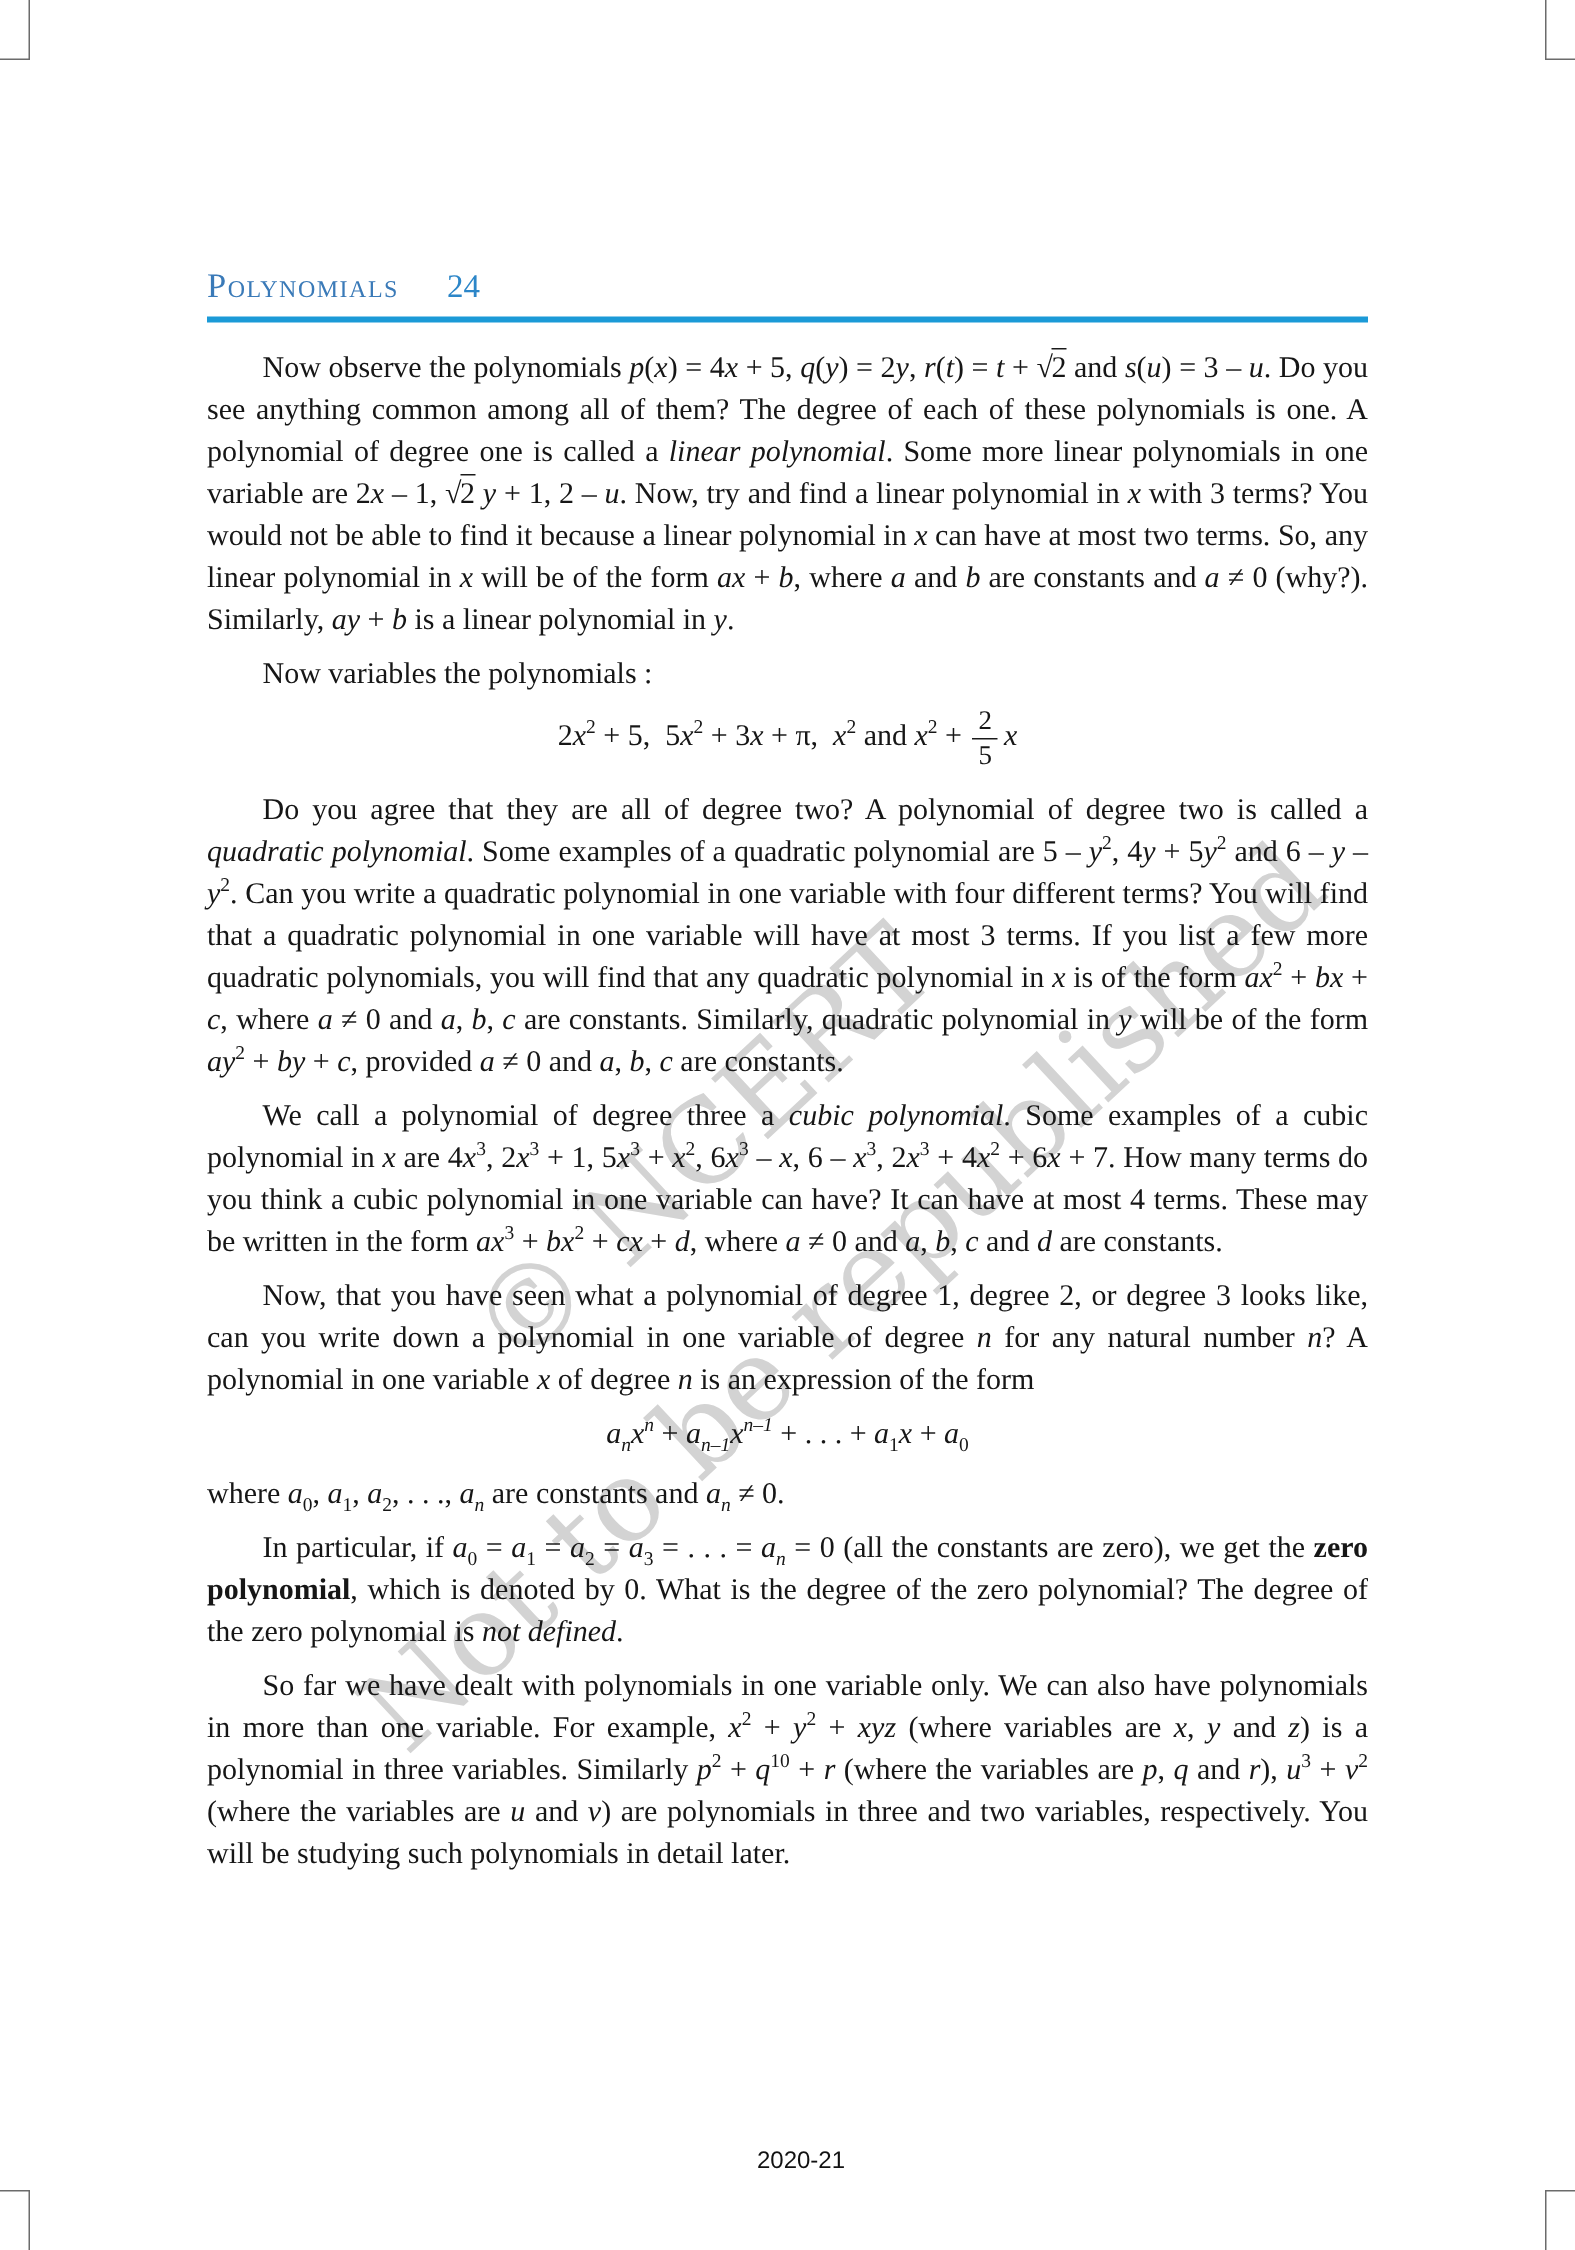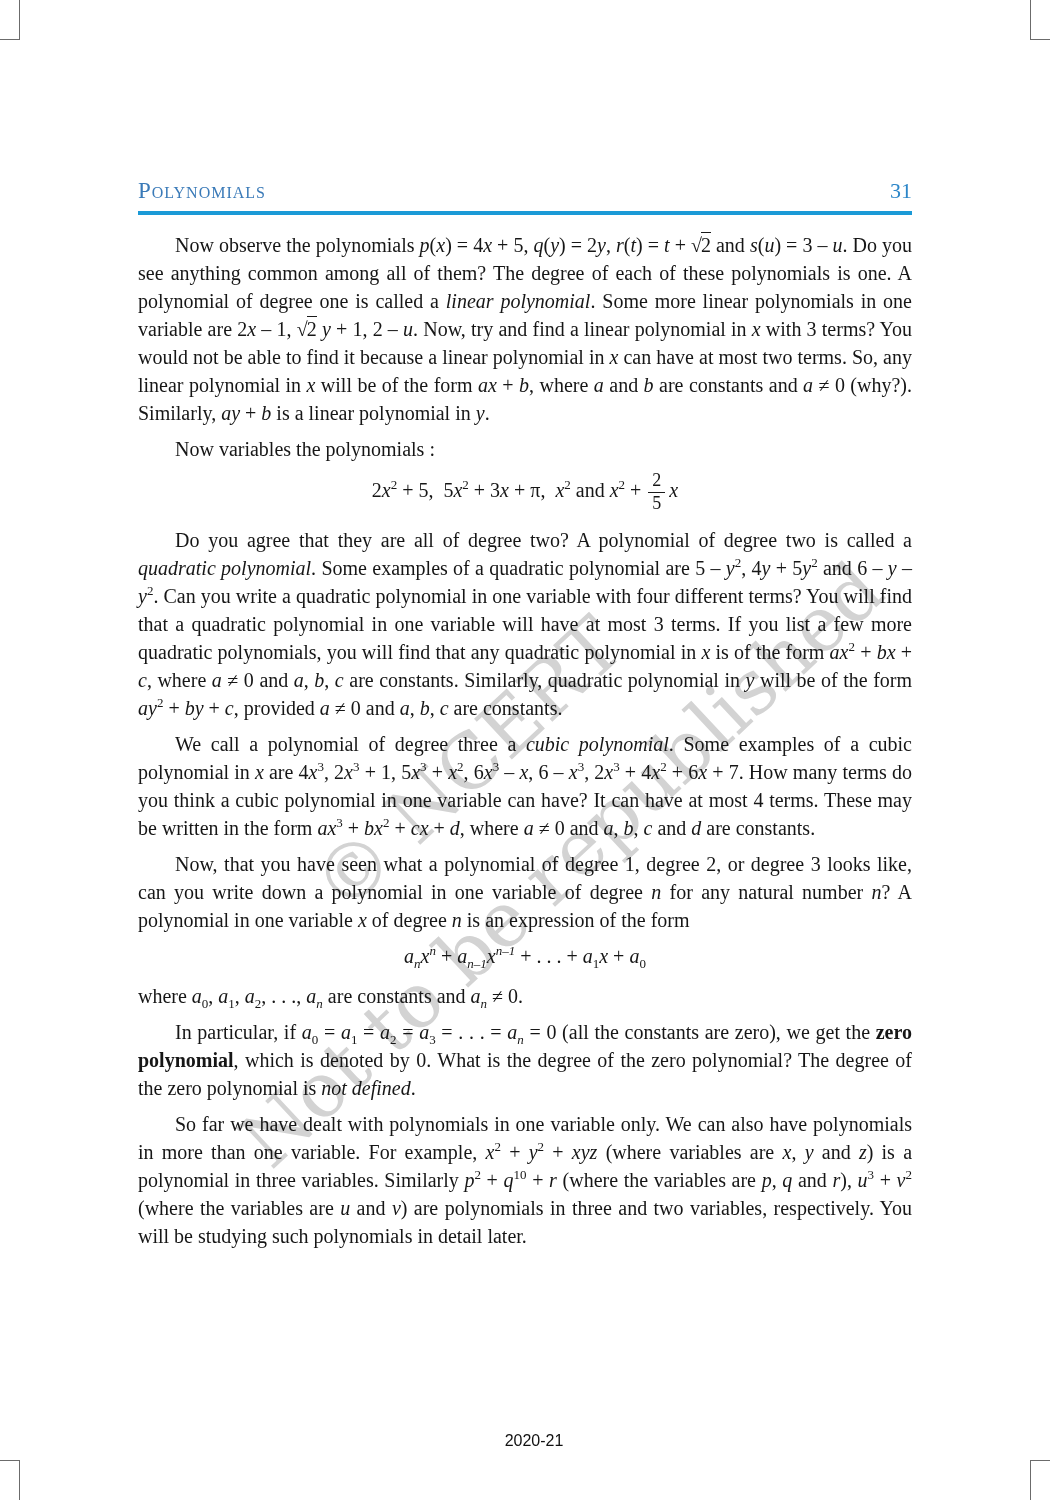--- a/index.html
+++ b/index.html
@@ -19,21 +19,21 @@
 
   
   .watermark{position:absolute;left:515px;top:815px;z-index:0;
              transform:translate(-50%,-50%) rotate(-43deg);
              text-align:center;white-space:nowrap;color:#d3d3d3;
              font-size:76px;line-height:1.8;font-family:"DejaVu Serif",serif;}
 
   header,main,footer{position:relative;z-index:1;}
 
   header{margin:178px 138px 0;}
-  .hrow{display:flex;justify-content:space-between;align-items:baseline;}
+  .hrow{display:flex;align-items:baseline;gap:32px;}
   .running-head{font-variant:small-caps;font-size:23px;letter-spacing:1px;color:#3a7ab8;}
   .page-num{font-size:22px;color:#2c86c8;}
   .rule{height:4px;background:#1b9ad7;margin-top:7px;}
 
   main{margin:16px 138px 0;font-size:20px;line-height:28px;text-align:justify;}
   .par{margin:0 0 8px;}
   .indent{text-indent:37px;}
   .equation{text-align:center;text-indent:0;margin:4px 0 12px;}
 
   .it{font-style:italic;}
@@ -68,21 +68,21 @@
   <div class="mark m-br-h"></div>
 
   <div class="watermark">
     <div>© NCERT</div>
     <div>Not to be republished</div>
   </div>
 
   <header>
     <div class="hrow">
       <span class="running-head">Polynomials</span>
-      <span class="page-num">31</span>
+      <span class="page-num">24</span>
     </div>
     <div class="rule"></div>
   </header>
 
   <main>
     <p class="par indent"><span>Now observe the polynomials </span><span class="it">p</span><span>(</span><span class="it">x</span><span>) = 4</span><span class="it">x</span><span> + 5, </span><span class="it">q</span><span>(</span><span class="it">y</span><span>) = 2</span><span class="it">y</span><span>, </span><span class="it">r</span><span>(</span><span class="it">t</span><span>) = </span><span class="it">t</span><span> + </span><span class="sqrt"><span class="sqrt-sign">√</span><span class="sqrt-rad">2</span></span><span> and </span><span class="it">s</span><span>(</span><span class="it">u</span><span>) = 3 – </span><span class="it">u</span><span>. Do you see anything common among all of them? The degree of each of these polynomials is one. A polynomial of degree one is called a </span><span class="it">linear polynomial</span><span>. Some more linear polynomials in one variable are 2</span><span class="it">x</span><span> – 1, </span><span class="sqrt"><span class="sqrt-sign">√</span><span class="sqrt-rad">2</span></span><span> </span><span class="it">y</span><span> + 1, 2 – </span><span class="it">u</span><span>. Now, try and find a linear polynomial in </span><span class="it">x</span><span> with 3 terms? You would not be able to find it because a linear polynomial in </span><span class="it">x</span><span> can have at most two terms. So, any linear polynomial in </span><span class="it">x</span><span> will be of the form </span><span class="it">ax</span><span> + </span><span class="it">b</span><span>, where </span><span class="it">a</span><span> and </span><span class="it">b</span><span> are constants and </span><span class="it">a</span><span> ≠ 0 (why?). Similarly, </span><span class="it">ay</span><span> + </span><span class="it">b</span><span> is a linear polynomial in </span><span class="it">y</span><span>.</span></p>
     <p class="par indent"><span>Now variables the polynomials :</span></p>
     <div class="equation"><span>2</span><span class="it">x</span><span class="sup">2</span><span> + 5, &nbsp;5</span><span class="it">x</span><span class="sup">2</span><span> + 3</span><span class="it">x</span><span> + π, &nbsp;</span><span class="it">x</span><span class="sup">2</span><span> and </span><span class="it">x</span><span class="sup">2</span><span> + </span><span class="frac"><span class="fr-top">2</span><span class="fr-bot">5</span></span><span class="it">x</span></div>
     <p class="par indent"><span>Do you agree that they are all of degree two? A polynomial of degree two is called a </span><span class="it">quadratic polynomial</span><span>. Some examples of a quadratic polynomial are 5 – </span><span class="it">y</span><span class="sup">2</span><span>, 4</span><span class="it">y</span><span> + 5</span><span class="it">y</span><span class="sup">2</span><span> and 6 – </span><span class="it">y</span><span> – </span><span class="it">y</span><span class="sup">2</span><span>. Can you write a quadratic polynomial in one variable with four different terms? You will find that a quadratic polynomial in one variable will have at most 3 terms. If you list a few more quadratic polynomials, you will find that any quadratic polynomial in </span><span class="it">x</span><span> is of the form </span><span class="it">ax</span><span class="sup">2</span><span> + </span><span class="it">bx</span><span> + </span><span class="it">c</span><span>, where </span><span class="it">a</span><span> ≠ 0 and </span><span class="it">a</span><span>, </span><span class="it">b</span><span>, </span><span class="it">c</span><span> are constants. Similarly, quadratic polynomial in </span><span class="it">y</span><span> will be of the form </span><span class="it">ay</span><span class="sup">2</span><span> + </span><span class="it">by</span><span> + </span><span class="it">c</span><span>, provided </span><span class="it">a</span><span> ≠ 0 and </span><span class="it">a</span><span>, </span><span class="it">b</span><span>, </span><span class="it">c</span><span> are constants.</span></p>
     <p class="par indent"><span>We call a polynomial of degree three a </span><span class="it">cubic polynomial</span><span>. Some examples of a cubic polynomial in </span><span class="it">x</span><span> are 4</span><span class="it">x</span><span class="sup">3</span><span>, 2</span><span class="it">x</span><span class="sup">3</span><span> + 1, 5</span><span class="it">x</span><span class="sup">3</span><span> + </span><span class="it">x</span><span class="sup">2</span><span>, 6</span><span class="it">x</span><span class="sup">3</span><span> – </span><span class="it">x</span><span>, 6 – </span><span class="it">x</span><span class="sup">3</span><span>, 2</span><span class="it">x</span><span class="sup">3</span><span> + 4</span><span class="it">x</span><span class="sup">2</span><span> + 6</span><span class="it">x</span><span> + 7. How many terms do you think a cubic polynomial in one variable can have? It can have at most 4 terms. These may be written in the form </span><span class="it">ax</span><span class="sup">3</span><span> + </span><span class="it">bx</span><span class="sup">2</span><span> + </span><span class="it">cx</span><span> + </span><span class="it">d</span><span>, where </span><span class="it">a</span><span> ≠ 0 and </span><span class="it">a</span><span>, </span><span class="it">b</span><span>, </span><span class="it">c</span><span> and </span><span class="it">d</span><span> are constants.</span></p>

